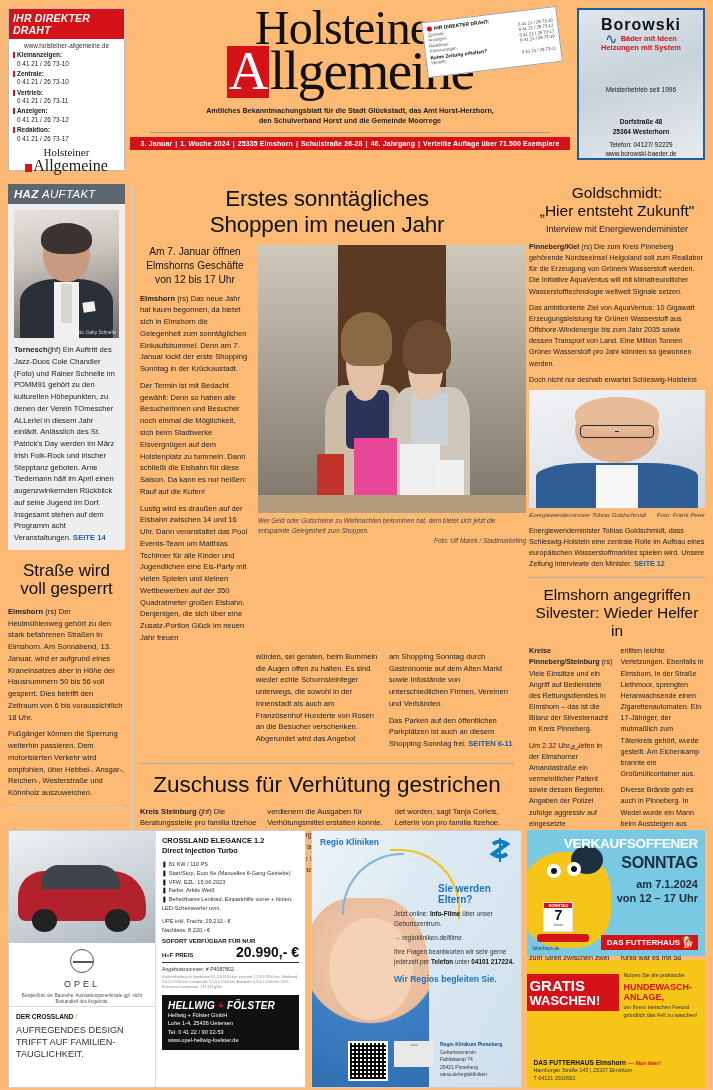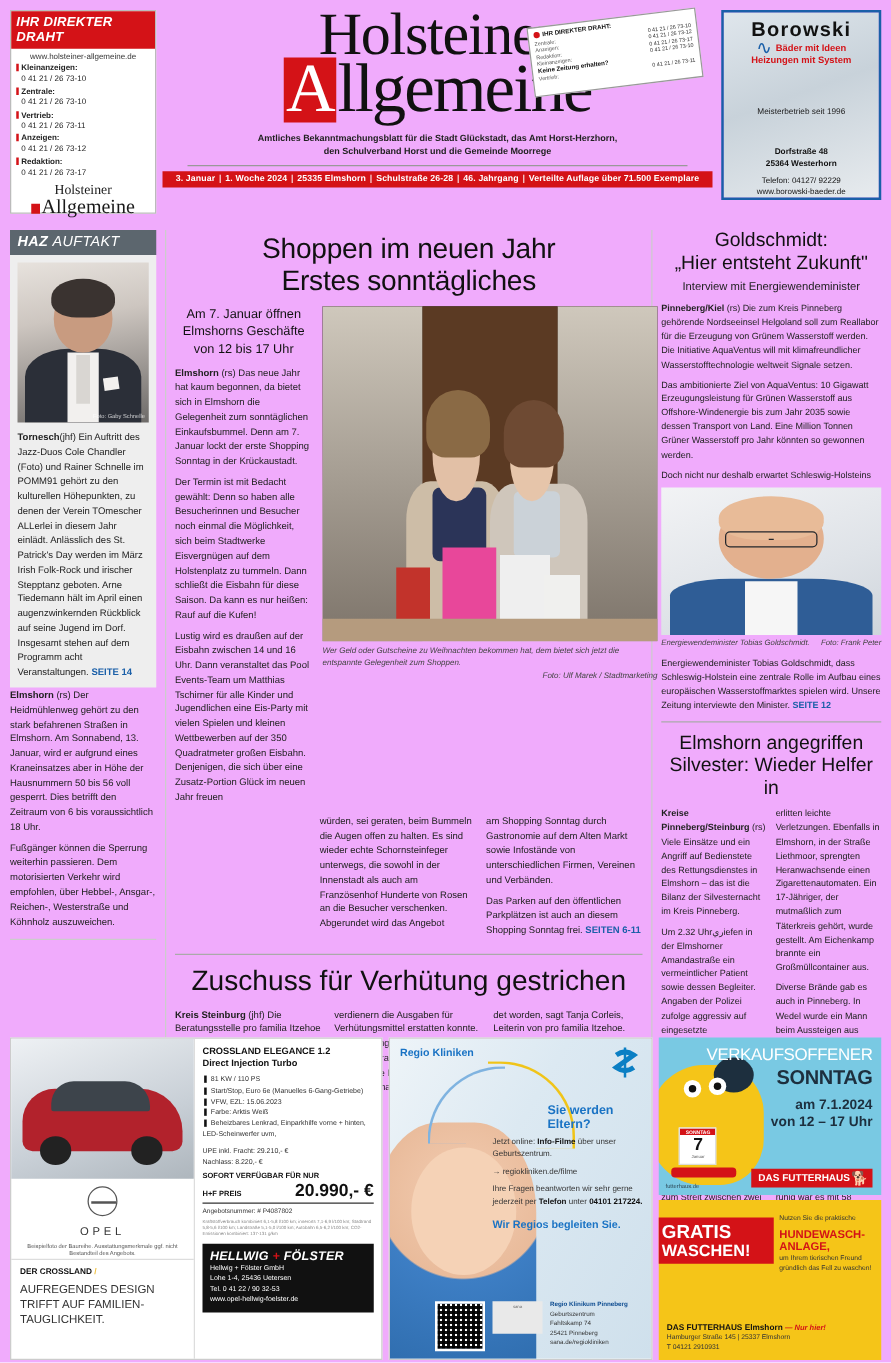--- a/index.html
+++ b/index.html
@@ -3,21 +3,21 @@
 <meta charset="utf-8">
 <style>
   * { box-sizing: border-box; margin: 0; padding: 0; }
   html, body {
     width: 713px; height: 1090px;
     font-family: "Liberation Sans", sans-serif;
     background: #ffffff;
     color: #1a1a1a;
     overflow: hidden;
   }
-  .page { position: relative; width: 713px; height: 1090px; background:#f0abfc; }
+  .page { position: relative; width: 713px; height: 1090px; background:#fdba74; }
 
   
   .header { position: relative; height: 180px; padding: 6px 8px 0 8px; }
   .direktdraht {
     position: absolute; left: 8px; top: 8px; width: 117px; height: 163px;
     border: 1px solid #bbb; background: #fff; padding: 0;
   }
   .dd-bar {
     background: #d41217; color: #fff; font-weight: bold; font-style: italic;
     font-size: 10.5px; padding: 3px 4px; letter-spacing: .2px;
@@ -266,21 +266,21 @@
       repeating-linear-gradient(0deg,#111 0 2px,#fff 2px 4px),
       repeating-linear-gradient(90deg,#111 0 2px,transparent 2px 4px);
     background-blend-mode:multiply; border:2px solid #fff;}
   .rg-addr { font-size:5px; color:#333; line-height:1.5; }
   .rg-addr b { color:#0b4a8f; }
   .rg-sana { width:40px; height:26px; background:#e9e9e9; font-size:3.4px; color:#666; text-align:center; padding-top:2px;}
 
   
   .ad-futter { width:178px; display:flex; flex-direction:column; gap:4px; }
   .fh-top { height:126px; background:#79c9e3; position:relative; overflow:hidden; }
-  .fh-t1 { position:absolute; right:7px; top:6px; font-size:13.5px; font-weight:normal; color:#fff; letter-spacing:-.3px;}
+  .fh-t1 { position:absolute; right:7px; top:6px; font-size:13.5px; font-weight:bold; color:#fff; letter-spacing:-.3px;}
   .fh-t2 { position:absolute; right:7px; top:24px; font-size:16px; font-weight:bold; color:#1d2f3e; letter-spacing:-.3px;}
   .fh-t3 { position:absolute; right:7px; top:48px; font-size:11px; font-weight:bold; color:#1d2f3e; text-align:right; line-height:1.25;}
   .fh-dog { position:absolute; left:-8px; top:22px; width:92px; height:96px; background:#f5c518; border-radius:48% 40% 38% 46%; }
   .fh-ear { position:absolute; left:44px; top:16px; width:32px; height:28px; background:#1d2f3e; border-radius:50%; }
   .fh-eye1{ position:absolute; left:20px; top:34px; width:14px; height:14px; background:#fff; border-radius:50%;}
   .fh-eye1:after{content:"";position:absolute;left:4px;top:4px;width:6px;height:6px;background:#111;border-radius:50%;}
   .fh-eye2{ position:absolute; left:40px; top:32px; width:14px; height:14px; background:#fff; border-radius:50%;}
   .fh-eye2:after{content:"";position:absolute;left:4px;top:4px;width:6px;height:6px;background:#111;border-radius:50%;}
   .fh-cal { position:absolute; left:16px; top:72px; width:30px; height:30px; background:#fff; border:1px solid #ddd;}
   .fh-cal .chead { background:#d41217; color:#fff; font-size:4px; text-align:center; font-weight:bold;}
@@ -412,31 +412,35 @@
             <div class="pocket"></div>
             <div class="face"></div>
             <div class="hair"></div>
             <div class="credit">Foto: Gaby Schnelle</div>
           </div>
           <div class="haz-text">
             <b>Tornesch</b><span>(jhf)</span><span> Ein Auftritt des Jazz-Duos Cole Chandler (Foto) und Rainer Schnelle im POMM91 gehört zu den kulturellen Höhepunkten, zu denen der Verein TOmescher ALLerlei in diesem Jahr einlädt. Anlässlich des St. Patrick's Day werden im März Irish Folk-Rock und irischer Stepptanz geboten. Arne Tiedemann hält im April einen augenzwinkernden Rückblick auf seine Jugend im Dorf. Insgesamt stehen auf dem Programm acht Veranstaltungen. </span><span class="seite">SEITE 14</span>
           </div>
         </div>
 
+        <div class="lcol-head">
+          <div>Straße wird</div>
+          <div>voll gesperrt</div>
+        </div>
         <div class="lcol-text">
           <p><b>Elmshorn</b> <span>(rs)</span><span> Der Heidmühlenweg gehört zu den stark befahrenen Straßen in Elmshorn. Am Sonnabend, 13. Januar, wird er aufgrund eines Kraneinsatzes aber in Höhe der Hausnummern 50 bis 56 voll gesperrt. Dies betrifft den Zeitraum von 6 bis voraussichtlich 18 Uhr.</span></p>
           <p>Fußgänger können die Sperrung weiterhin passieren. Dem motorisierten Verkehr wird empfohlen, über Hebbel-, Ansgar-, Reichen-, Westerstraße und Köhnholz auszuweichen.</p>
         </div>
         <div class="hr-thin"></div>
       </div>
 
       <div class="col-mid">
         <div class="mid-head">
+          <div>Erstes sonntägliches</div>
           <div>Shoppen im neuen Jahr</div>
-          <div>Erstes sonntägliches</div>
         </div>
 
         <div class="mid-flex">
           <div style="width:112px;">
             <div class="mid-lead">Am 7. Januar öffnen Elmshorns Geschäfte von 12 bis 17 Uhr</div>
             <div class="mid-col-text">
               <p><b>Elmshorn</b> <span>(rs)</span><span> Das neue Jahr hat kaum begonnen, da bietet sich in Elmshorn die Gelegenheit zum sonntäglichen Einkaufsbummel. Denn am 7. Januar lockt der erste Shopping Sonntag in der Krückaustadt.</span></p>
               <p>Der Termin ist mit Bedacht gewählt: Denn so haben alle Besucherinnen und Besucher noch einmal die Möglichkeit, sich beim Stadtwerke Eisvergnügen auf dem Holstenplatz zu tummeln. Dann schließt die Eisbahn für diese Saison. Da kann es nur heißen: Rauf auf die Kufen!</p>
               <p>Lustig wird es draußen auf der Eisbahn zwischen 14 und 16 Uhr. Dann veranstaltet das Pool Events-Team um Matthias Tschirner für alle Kinder und Jugendlichen eine Eis-Party mit vielen Spielen und kleinen Wettbewerben auf der 350 Quadratmeter großen Eisbahn. Denjenigen, die sich über eine Zusatz-Portion Glück im neuen Jahr freuen</p>
             </div>

